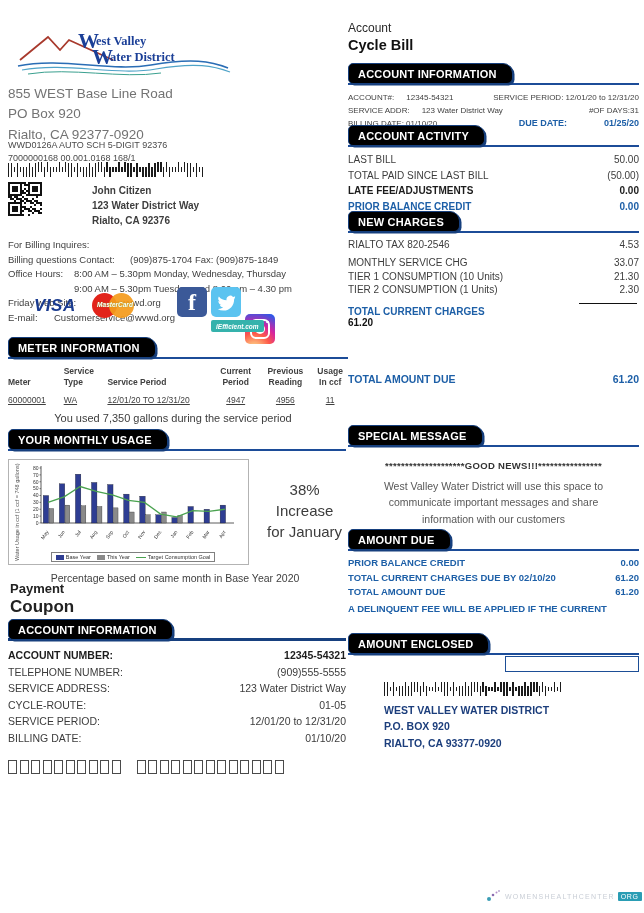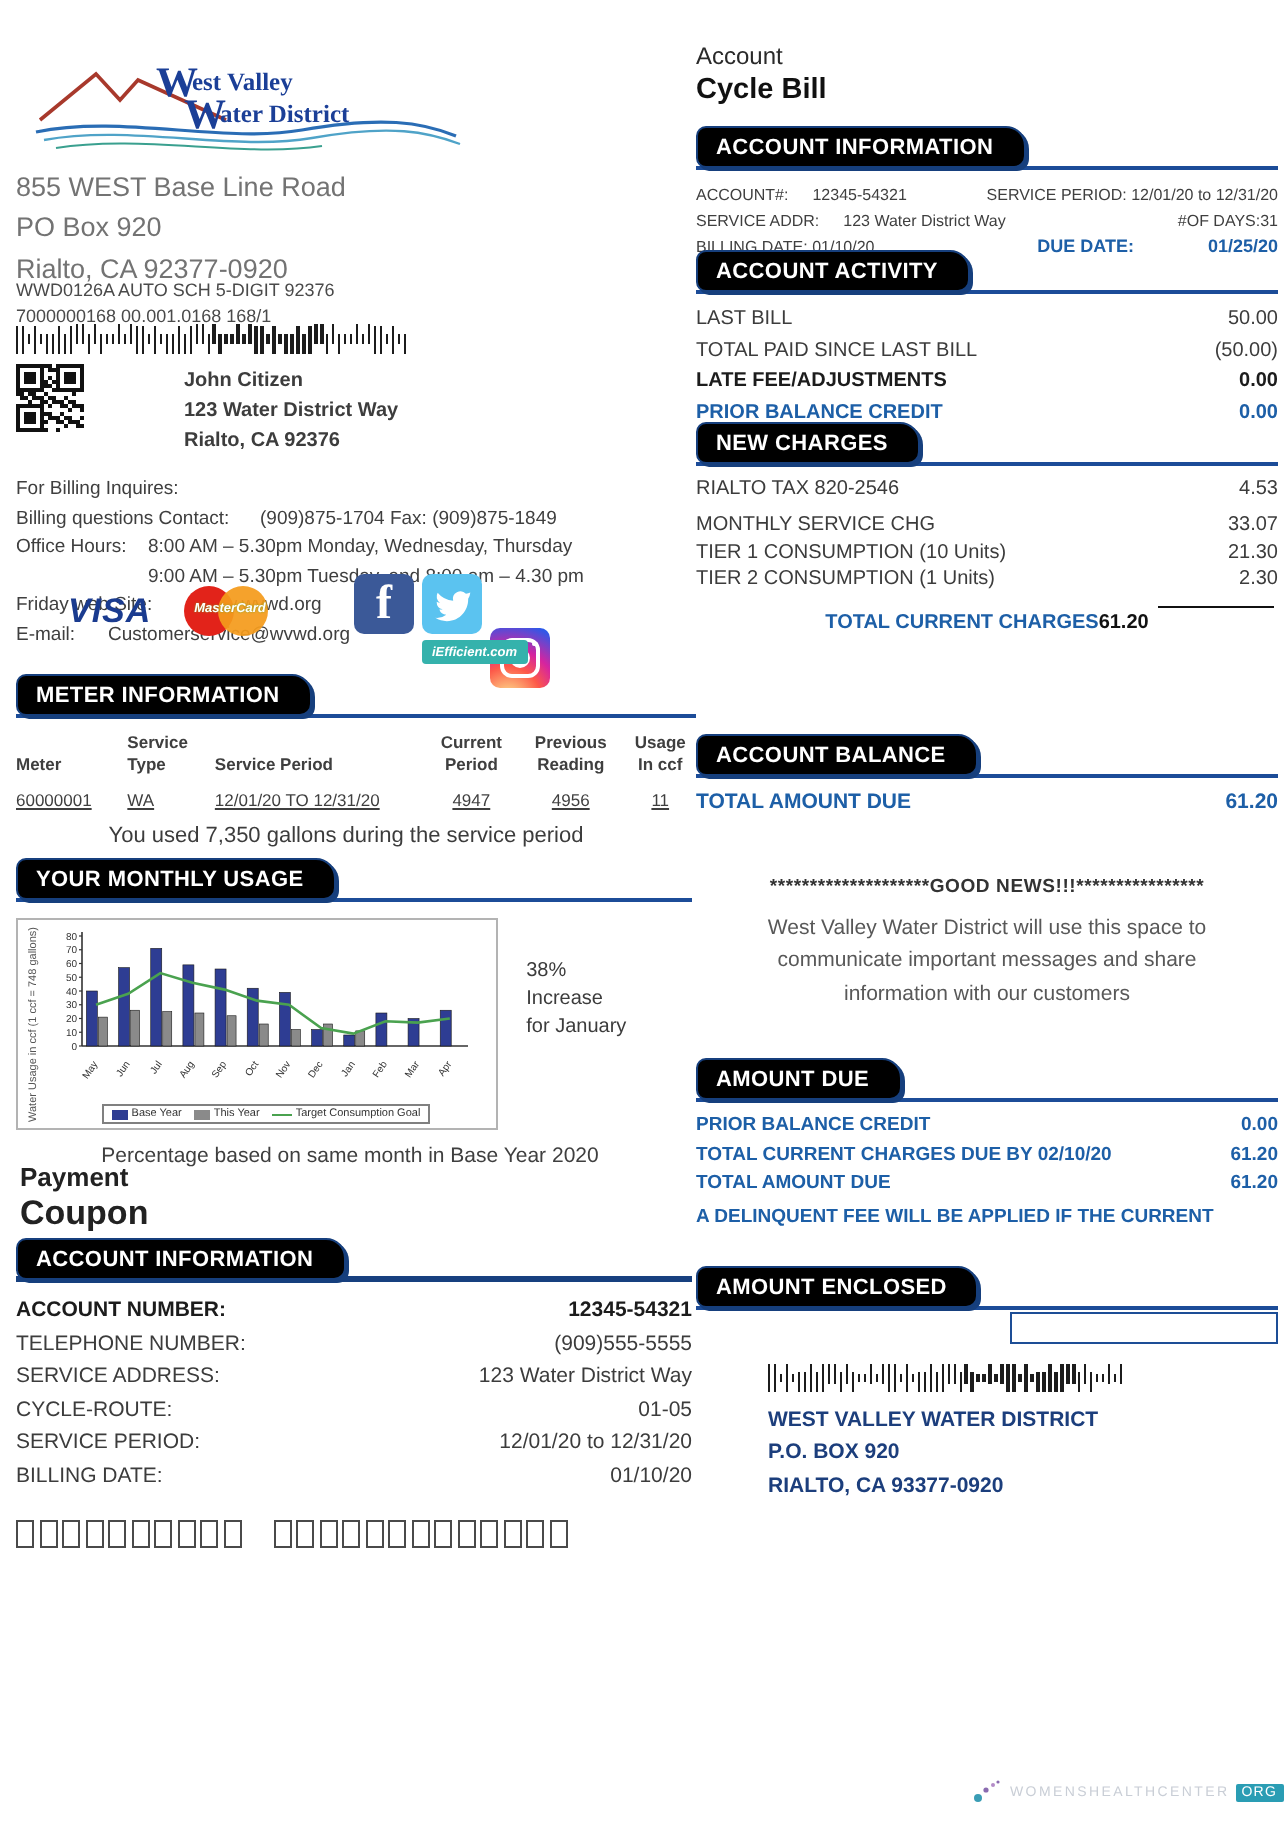--- a/index.html
+++ b/index.html
@@ -21,21 +21,21 @@
   .krow.bold{font-weight:bold;color:#1c1c1c;}
   .krow.blue{font-weight:bold;color:#1d5fa7;}
 
   
   .rsec{width:291px;font-size:10px;}
   .rows{padding-top:5px;}
   .aa .krow{line-height:15.5px;}
   .nc .krow{line-height:13.5px;}
   .nc .krow:first-child{margin-bottom:4.5px;}
   .sumline{width:58px;border-top:1.8px solid #111;margin:6px 2px 2px auto;}
-  .totrow{display:flex;justify-content:center;font-weight:bold;}
+  .totrow{display:flex;justify-content:center;font-weight:bold;flex-direction:column;}
   .totrow .lbl{color:#1d5fa7;}
   .totrow .val{color:#111;}
   .abrow{display:flex;justify-content:space-between;font-weight:bold;color:#1d5fa7;font-size:10.5px;padding-top:6px;}
 
   
   .aigrid{font-size:8px;color:#3f3f3f;padding-top:6px;line-height:13px;}
   .aigrid .r{display:flex;align-items:baseline;}
   .aigrid .g{margin-right:12px;}
   .aigrid .right{margin-left:auto;}
   .bluebold{color:#1d5fa7;font-weight:bold;}
@@ -112,21 +112,21 @@
   
   .chartwrap{display:flex;margin-top:8px;border:1px solid #b3b3b3;width:244px;padding:3px 2px 2px 2px;background:#fff;}
   .ylab{width:13px;writing-mode:vertical-rl;transform:rotate(180deg);font-size:5.5px;color:#555;
         text-align:center;line-height:13px;}
   .chartcol{display:flex;flex-direction:column;align-items:center;}
   .legend{display:flex;gap:6px;align-items:center;border:1px solid #808080;padding:1px 4px;font-size:5.5px;
           color:#333;margin-top:1px;}
   .lgi{display:flex;align-items:center;gap:2px;white-space:nowrap;}
   .lgs{display:inline-block;width:8px;height:5px;}
   .lgl{display:inline-block;width:10px;height:0;}
-  .incnote{font-size:10px;color:#3c3c3c;line-height:1.4;width:86px;}
+  .incnote{text-align:center;font-size:15px;color:#3c3c3c;line-height:1.4;width:86px;}
   .footnote{font-size:10.5px;color:#3f3f3f;text-align:center;width:334px;padding-top:7px;}
 
   
   .payhead1{font-size:13px;font-weight:bold;color:#222;}
   .payhead2{font-size:17px;font-weight:bold;color:#222;margin-top:1px;}
   .coupon{font-size:10.5px;}
   .coupon .rows{padding-top:6px;}
   .coupon .krow{line-height:16.5px;}
   .ocr{margin-top:14px;display:flex;}
   .ocrg{display:flex;gap:2.5px;margin-right:16px;}
@@ -715,30 +715,30 @@
         </div>
       </div>
     <div class="sumline"></div>
     <div class="totrow">
       <span class="lbl">TOTAL CURRENT CHARGES</span>
       <span class="val">61.20</span>
     </div>
   </div>
 
   <div class="abs rsec" style="left:348px;top:367px;">
-    <div class="hdr">
-      <span class="tab">ACCOUNT BALANCE</span>
-    </div>
     <div class="abrow">
       <span>TOTAL AMOUNT DUE</span>
       <span>61.20</span>
     </div>
   </div>
 
   <div class="abs rsec" style="left:348px;top:425px;">
+    <div class="hdr">
+      <span class="tab">SPECIAL MESSAGE</span>
+    </div>
     <div class="banner">********************GOOD  NEWS!!!****************</div>
     <div class="smbody">
         <div>West Valley Water District will use this space to</div>
         <div>communicate important messages and share</div>
         <div>information with our customers</div>
       </div>
   </div>
 
   <div class="abs rsec" style="left:348px;top:529px;">
     <div class="hdr">

